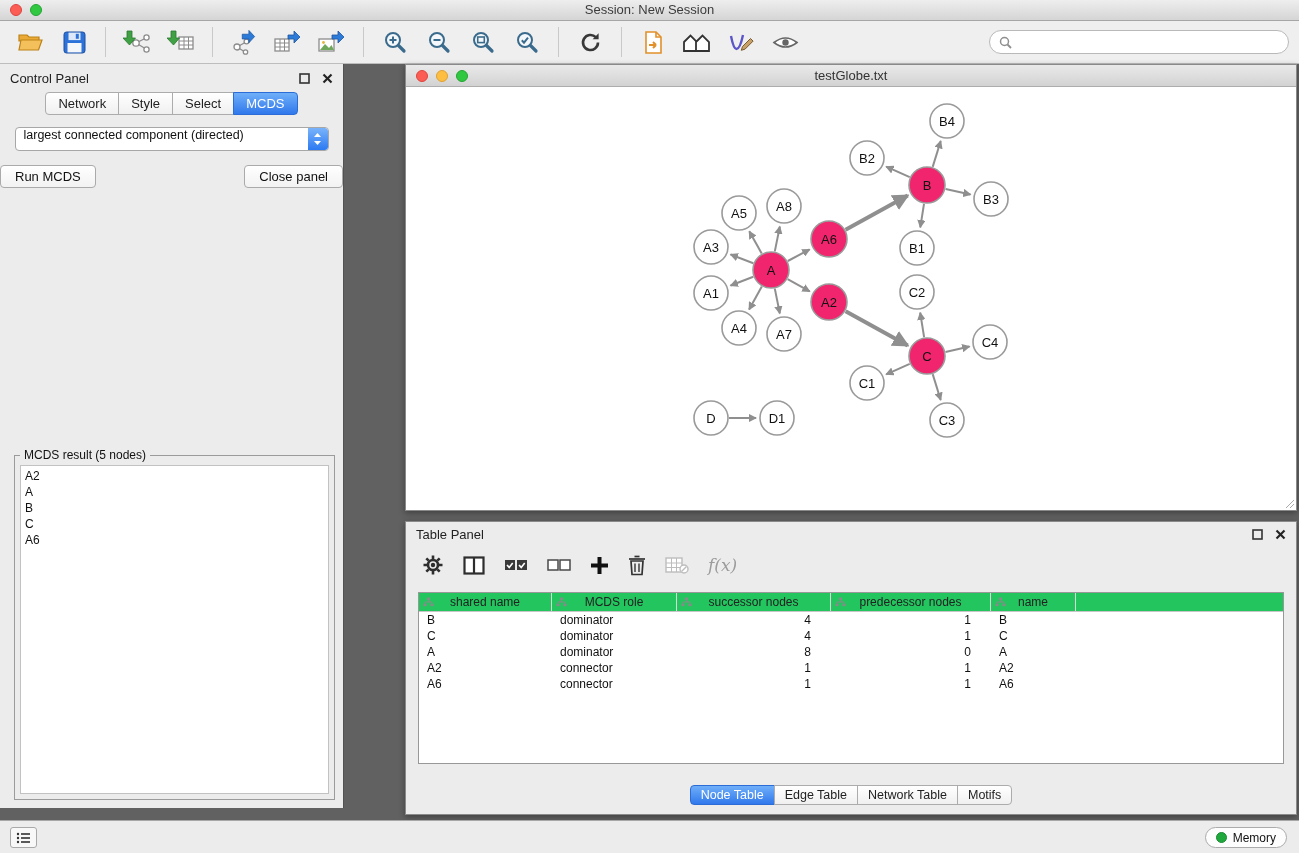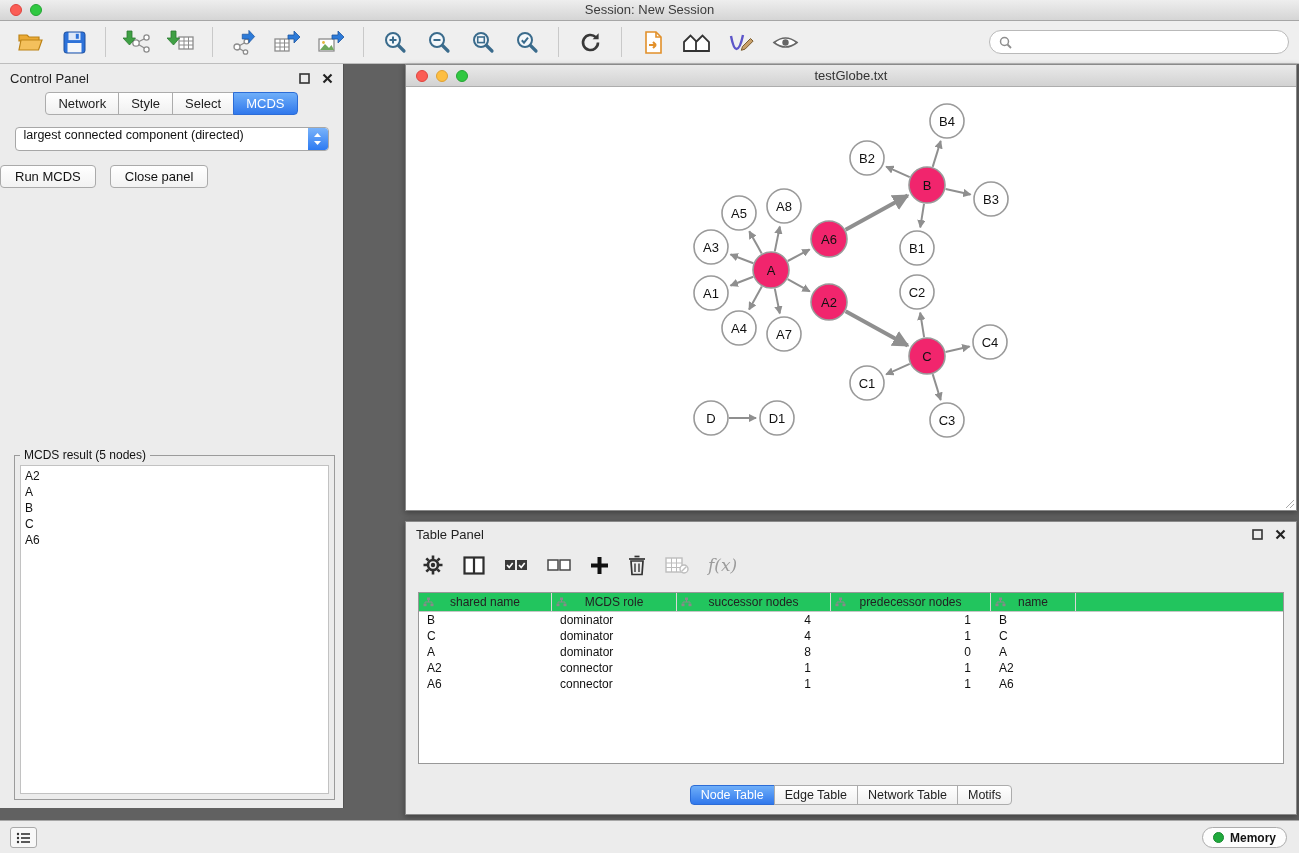--- a/index.html
+++ b/index.html
@@ -32,21 +32,21 @@
   .win-btns{margin-left:auto;display:flex;gap:12px;align-items:center;}
   .cp-tabs{display:flex;justify-content:center;}
   .tab{background:linear-gradient(#FFFFFF,#F0F0F0);border:1px solid #ACACAC;margin-left:-1px;padding:3px 12px;font-size:13px;color:#222;cursor:default;}
   .tab:first-child{border-radius:4px 0 0 4px;margin-left:0;}
   .tab:last-child{border-radius:0 4px 4px 0;}
   .tab.active{background:linear-gradient(#6FAFF9,#3078EC);color:#fff;border-color:#2C6CD6;}
   .opt-label{text-align:center;margin-top:22px;font-size:13px;color:#111;}
   .dropdown{margin:12px auto 0;width:314px;height:24px;background:#fff;border:1px solid #A7A7A7;border-radius:4px;display:flex;align-items:flex-start;overflow:hidden;}
   .dropdown .val{flex:1;font-size:12.5px;padding-left:8px;color:#111;white-space:nowrap;}
   .dd-stepper{width:20px;align-self:stretch;background:linear-gradient(#79B3FA,#2C7AF2);display:flex;align-items:center;justify-content:center;border-radius:0 3px 3px 0;}
-  .btn-row{display:flex;justify-content:flex-start;gap:14px;margin-top:14px;}
+  .btn-row{display:flex;justify-content:space-between;gap:14px;margin-top:14px;}
   .mac-btn{background:linear-gradient(#FFFFFF,#F2F2F2);border:1px solid #AAAAAA;border-radius:4px;font-size:13px;padding:3px 14px;color:#111;font-family:"Liberation Sans",sans-serif;}
   .result-box{position:absolute;left:14px;right:8px;top:391px;bottom:8px;border:1px solid #9B9B9B;}
   .result-legend{position:absolute;top:-8px;left:5px;background:#ECECEC;padding:0 4px;font-size:12px;color:#111;}
   .result-list{position:absolute;left:5px;right:5px;top:9px;bottom:5px;background:#fff;border:1px solid #C2C2C2;font-size:12px;color:#111;overflow:hidden;padding-top:2px;}
   .result-list .item{padding:0 4px;line-height:16px;}
 
   
   .net-window{position:absolute;left:405px;top:0;right:2px;height:447px;background:#be185d;border:1px solid #8A8A8A;box-shadow:0 2px 6px rgba(0,0,0,.35);}
   .net-titlebar{height:22px;background:linear-gradient(#EAEAEA,#D2D2D2);border-bottom:1px solid #ADADAD;position:relative;}
   .net-titlebar .title{text-align:center;line-height:21px;font-size:13px;color:#333;}
@@ -64,21 +64,21 @@
   .t-head{display:grid;grid-template-columns:133px 125px 154px 160px 85px 1fr;background:#22c55e;border-bottom:1px solid #C6C6C6;height:19px;}
   .t-head .hc{position:relative;border-right:1px solid #D8D8D8;font-size:12px;display:flex;align-items:center;justify-content:center;color:#222;gap:4px;}
   .hc .hicon{position:absolute;left:4px;top:4px;}
   .t-row{display:grid;grid-template-columns:133px 125px 154px 160px 85px 1fr;height:16px;font-size:12px;color:#111;line-height:16px;}
   .t-row .c{padding-left:8px;white-space:nowrap;overflow:hidden;}
   .t-row .c.num{text-align:right;padding-right:20px;padding-left:0;}
   .tp-tabs{position:absolute;bottom:9px;left:0;right:0;display:flex;justify-content:center;}
   .tp-tabs .tab{font-size:12.5px;padding:2px 10px;}
 
   
-  .statusbar{position:absolute;left:0;right:0;bottom:0;height:33px;background:#ECECEC;border-top:1px solid #A7A7A7;font-weight:bold;}
+  .statusbar{position:absolute;left:0;right:0;bottom:0;height:33px;background:#ECECEC;border-top:1px solid #A7A7A7;}
   .list-btn{position:absolute;left:10px;top:6px;width:27px;height:21px;border:1px solid #A9A9A9;border-radius:3px;background:#F8F8F8;display:flex;align-items:center;justify-content:center;}
   .memory-btn{position:absolute;right:12px;top:6px;height:21px;border:1px solid #ABABAB;border-radius:11px;background:#FDFDFD;display:flex;align-items:center;gap:6px;padding:0 10px;font-size:12px;color:#111;}
   .mem-dot{width:11px;height:11px;border-radius:50%;background:#1FA93C;border:1px solid #178A2F;}
 </style>
 </head>
 <body>
 
 <div class="app">
 
   <div class="titlebar">

